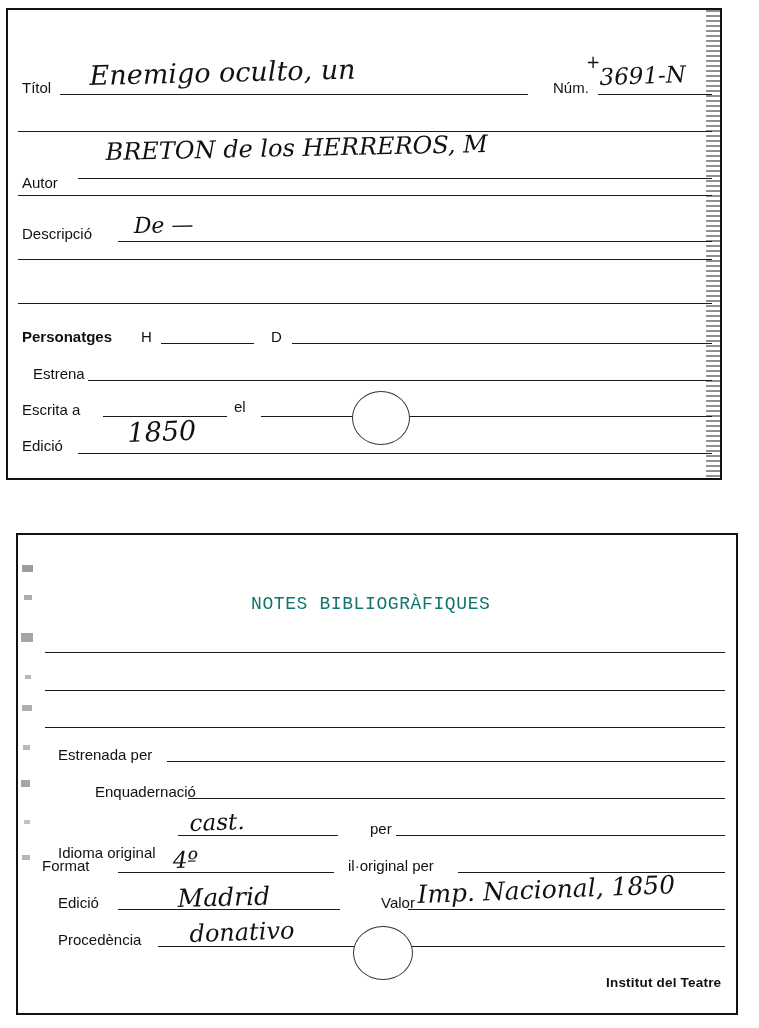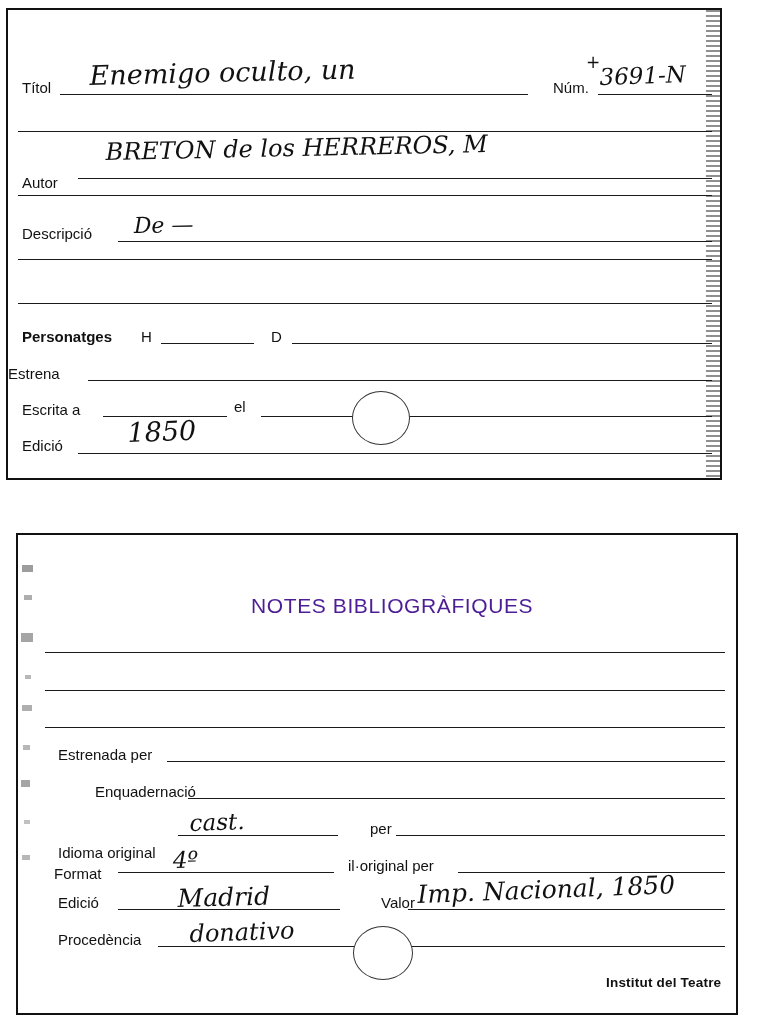--- a/index.html
+++ b/index.html
@@ -93,25 +93,25 @@
     font-family: "DejaVu Serif", serif;
     font-style: italic;
     color: #111;
     white-space: nowrap;
     transform-origin: left bottom;
   }
 
   
   .card-heading {
     position: absolute;
-    font-family: Liberation Sans, sans-serif;
-    font-size: 21px;
+    font-family: Liberation Mono, monospace;
+    font-size: 18px;
     letter-spacing: 0.6px;
     font-weight: 400;
-    color: #4c1d95;
+    color: #0f766e;
     white-space: nowrap;
   }
 
   
   .institute {
     position: absolute;
     font-family: "Liberation Sans", sans-serif;
     font-weight: bold;
     font-size: 13.5px;
     letter-spacing: .2px;
@@ -158,21 +158,21 @@
     <div class="rule" style="left:253px; top:406px; width:451px;"></div>
     <div class="rule" style="left:70px;  top:443px; width:634px;"></div>
 
     <span class="lbl" style="left:14px; top:70px;">Títol</span>
     <span class="lbl" style="left:545px; top:70px;">Núm.</span>
     <span class="lbl" style="left:14px; top:145px;margin-top:20px;">Autor</span>
     <span class="lbl" style="left:14px; top:216px;">Descripció</span>
     <span class="lbl" style="left:14px; top:319px; font-weight:bold;">Personatges</span>
     <span class="lbl" style="left:133px; top:319px;">H</span>
     <span class="lbl" style="left:263px; top:319px;">D</span>
-    <span class="lbl" style="left:0; top:356px;">Estrena</span>
+    <span class="lbl" style="left:25px; top:356px;">Estrena</span>
     <span class="lbl" style="left:14px; top:392px;">Escrita a</span>
     <span class="lbl" style="left:226px; top:389px;">el</span>
     <span class="lbl" style="left:14px; top:428px;">Edició</span>
 
     <span class="hw" style="left:82px; top:50px; font-size:27px; transform:rotate(-1.4deg);">Enemigo oculto, un</span>
 
     <span class="plus" style="left:578px; top:42px;">+</span>
     <span class="hw" style="left:592px; top:54px; font-size:23px; transform:rotate(-2deg);">3691-N</span>
 
     <span class="hw" style="left:98px; top:128px; font-size:24px; transform:rotate(-1.2deg);">BRETON de los HERREROS, M</span>
@@ -214,21 +214,21 @@
     <div class="rule" style="left:100px; top:337px; width:216px;"></div>
     <div class="rule" style="left:440px; top:337px; width:267px;"></div>
     <div class="rule" style="left:100px; top:374px; width:222px;"></div>
     <div class="rule" style="left:390px; top:374px; width:317px;"></div>
     <div class="rule" style="left:140px; top:411px; width:567px;"></div>
 
     <span class="lbl" style="left:40px; top:212px;">Estrenada per</span>
     <span class="lbl" style="left:40px; top:249px;margin-left:37px;">Enquadernació</span>
     <span class="lbl" style="left:40px; top:286px;margin-top:24px;">Idioma original</span>
     <span class="lbl" style="left:352px; top:286px;text-align:right;">per</span>
-    <span class="lbl" style="left:36px; top:323px;margin-top:8px;">Format</span>
+    <span class="lbl" style="left:24px; top:323px;">Format</span>
     <span class="lbl" style="left:330px; top:323px;">il·original per</span>
     <span class="lbl" style="left:40px; top:360px;">Edició</span>
     <span class="lbl" style="left:331px; top:360px;margin-left:32px;">Valor</span>
     <span class="lbl" style="left:40px; top:397px;">Procedència</span>
 
     <span class="hw" style="left:172px; top:275px; font-size:23px; transform:rotate(-2deg);">cast.</span>
 
     <span class="hw" style="left:155px; top:312px; font-size:23px; transform:rotate(-1deg);">4º</span>
 
     <span class="hw" style="left:160px; top:349px; font-size:25px; transform:rotate(-1.5deg);">Madrid</span>

